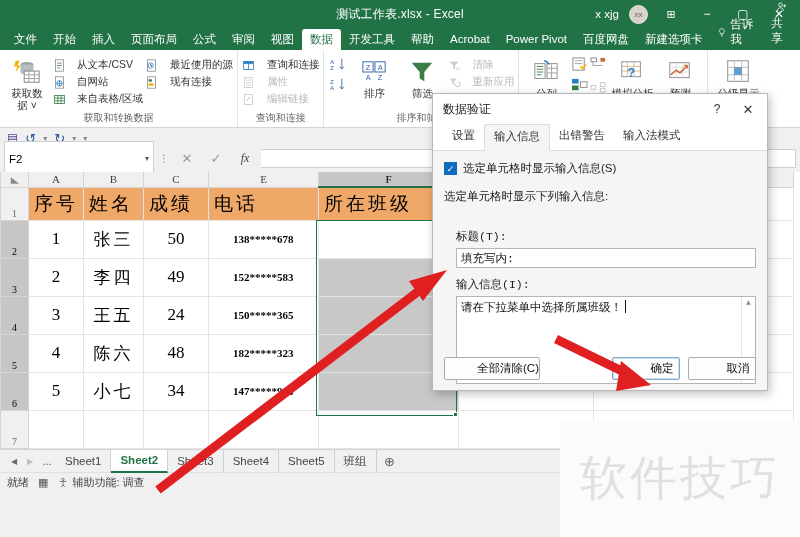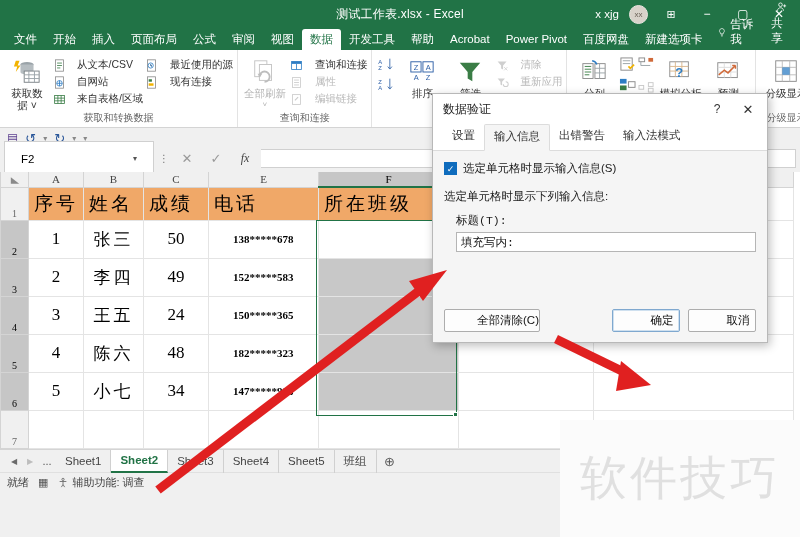--- a/index.html
+++ b/index.html
@@ -68,21 +68,21 @@
     height:20px; background:#f0f0f0; display:flex; align-items:center; gap:7px; padding-left:7px;
   }
   .qat .ico { color:#5b3e8e; font-size:12px; }
   .qat .arrow { color:#2b579a; font-size:13px; }
   .qat .cav { color:#888; font-size:8px; }
   .formula-bar {
     height:24px; background:#f0f0f0; display:flex; align-items:center; padding:0 4px 3px 4px; gap:3px;
   }
   .namebox {
     width:150px; height:35px; background:#fff; border:1px solid #d0d0d0;
-    display:flex; align-items:center; padding:0 16px; font-size:11.5px; color:#000;
+    display:flex; align-items:center; padding:0 4px; font-size:11.5px; color:#000;
   }
   .namebox .nb-val { flex:1; }
   .namebox .nb-arrow { color:#555; font-size:8px; }
   .fb-dots { width:14px; text-align:center; color:#777; font-size:10px; letter-spacing:0; }
   .fb-btn { width:26px; text-align:center; color:#999; font-size:13px; }
   .fb-fx { width:26px; text-align:center; color:#444; font-size:12px; font-style:italic; font-family:"Liberation Serif", serif; }
   .fb-input { flex:1; height:19px; background:#fff; border:1px solid #d0d0d0; border-left:none; }
   
   .grid-wrap { position:relative; background:#fff; height:277px; overflow:hidden; }
   table.grid { border-collapse:collapse; table-layout:fixed; }
@@ -133,42 +133,42 @@
   }
   .sheet-tab.active { background:#fff; color:#217346; font-weight:bold; border-bottom:2px solid #217346; border-right:1px solid #d0d0d0; }
   .add-sheet { width:26px; text-align:center; color:#5a5a5a; font-size:13px; }
   .statusbar {
     height:20px; background:#f0f0f0; border-top:1px solid #e0e0e0;
     display:flex; align-items:center; gap:9px; padding-left:7px; font-size:11px; color:#444;
   }
   .status-ico { color:#555; font-size:11px; }
   
   .dialog {
-    position:absolute; left:432px; top:93px; width:336px; height:250px;
+    position:absolute; left:432px; top:93px; width:336px; height:298px;
     background:#f5f5f5; border:1px solid #b8b8b8;
     box-shadow:2px 3px 9px rgba(0,0,0,.25); z-index:40;
   }
   .dlg-title {
     height:30px; background:#fff; display:flex; align-items:center; padding:0 2px 0 10px;
   }
   .dlg-title-text { font-size:12px; color:#222; flex:1; }
   .dlg-help { width:28px; text-align:center; font-size:12px; color:#333; }
   .dlg-close { width:34px; text-align:center; font-size:13px; color:#333; }
   .dlg-tabs { display:flex; background:#fff; padding-left:10px; border-bottom:1px solid #dcdcdc; }
   .dlg-tab { font-size:11.5px; padding:4px 9px 6px 9px; color:#333; }
   .dlg-tab.active { background:#f5f5f5; border:1px solid #dcdcdc; border-bottom:1px solid #f5f5f5;
                     margin-bottom:-1px; border-radius:2px 2px 0 0; }
   .dlg-body { padding:10px 11px 0 11px; }
   .chk-row { display:flex; align-items:center; gap:6px; margin-bottom:13px; }
   .chk {
     width:13px; height:13px; background:#0f6cbd; border:1px solid #0f6cbd;
     display:flex; align-items:center; justify-content:center; color:#fff; font-size:9px;
   }
   .chk-label { font-size:11.5px; color:#1a1a1a; }
-  .fs-label { font-size:11.5px; color:#1a1a1a; margin-bottom:9px; position:relative; }
+  .fs-label { font-size:11.5px; color:#1a1a1a; margin-bottom:25px; position:relative; }
   .field { padding-left:12px; margin-bottom:9px;font-family:Liberation Mono, monospace; }
   .field-label { font-size:11.5px; color:#1a1a1a; margin-bottom:4px; }
   .text-input {
     height:20px; background:#fff; border:1px solid #b5b5b5;
     display:flex; align-items:center; padding:0 4px; font-size:11.5px; color:#111;
   }
   .textarea-wrap { position:relative; height:88px; background:#fff; border:1px solid #b5b5b5; display:flex; }
   .textarea-text { flex:1; padding:3px 4px; font-size:11.5px; color:#111; line-height:15px; }
   .caret { display:inline-block; width:1px; height:13px; background:#111; vertical-align:-2px; margin-left:3px; }
   .scroll-col {
@@ -312,32 +312,20 @@
           </span>
           <span>现有连接</span>
         </div>
       </div>
     </div>
     <div class="rgroup-label">获取和转换数据</div>
   </div>
 
   <div class="rgroup">
     <div class="rgroup-body">
-      <div class="big-btn dim">
-        <span class="big-ico">
-          <svg width="28" height="28" viewBox="0 0 30 30">
-            <rect x="4" y="3" width="13" height="17" fill="#fff" stroke="#c3c3c3"></rect>
-            <rect x="9" y="7" width="13" height="17" fill="#fff" stroke="#c3c3c3"></rect>
-            <path d="M9 20a5.5 5.5 0 1 1 5.5 5.5" fill="none" stroke="#bdbdbd" stroke-width="2"></path>
-            <path d="M7 17l2.5 3.5L12 17z" fill="#bdbdbd"></path>
-          </svg>
-        </span>
-        <span>全部刷新</span>
-        <span style="font-size:8px">˅</span>
-      </div>
       <div class="small-list">
         <div class="small-btn">
           <span class="sico">
             <svg width="13" height="13" viewBox="0 0 16 16">
                 <rect x="2" y="3" width="12" height="10" fill="#fff" stroke="#2d7dc4"></rect>
                 <rect x="2" y="3" width="12" height="3" fill="#2d7dc4"></rect>
                 <path d="M8 6v7" stroke="#2d7dc4"></path>
               </svg>
           </span>
           <span>查询和连接</span>
@@ -678,20 +666,30 @@
   <div class="dlg-body">
     <div class="chk-row">
       <span class="chk">✓</span>
       <span class="chk-label">选定单元格时显示输入信息(S)</span>
     </div>
     <div class="fs-label">选定单元格时显示下列输入信息:</div>
     <div class="field">
       <div class="field-label">标题(T):</div>
       <div class="text-input">填充写内:</div>
     </div>
+    <div class="field">
+      <div class="field-label">输入信息(I):</div>
+      <div class="textarea-wrap">
+        <div class="textarea-text"><span>请在下拉菜单中选择所属班级！</span><span class="caret"></span></div>
+        <div class="scroll-col">
+          <span class="scroll-arrow">▲</span>
+          <span class="scroll-arrow">▼</span>
+        </div>
+      </div>
+    </div>
   </div>
   <div class="dlg-footer">
     <div class="btn">全部清除(C)</div>
     <div class="btn-spacer"></div>
     <div class="btn focused">确定</div>
     <div class="btn">取消</div>
   </div>
 </div>
 
 <div class="watermark">软件技巧</div>

